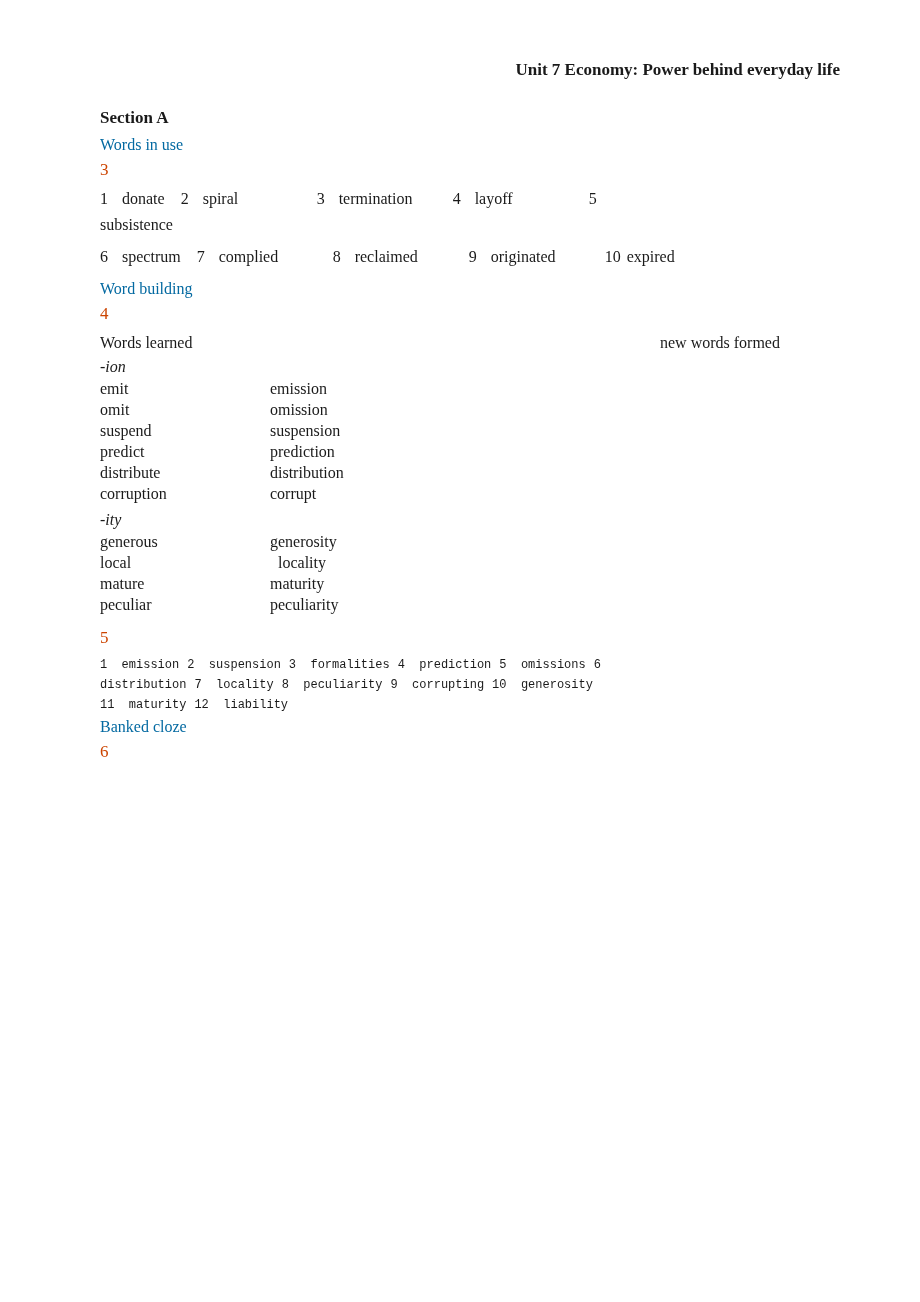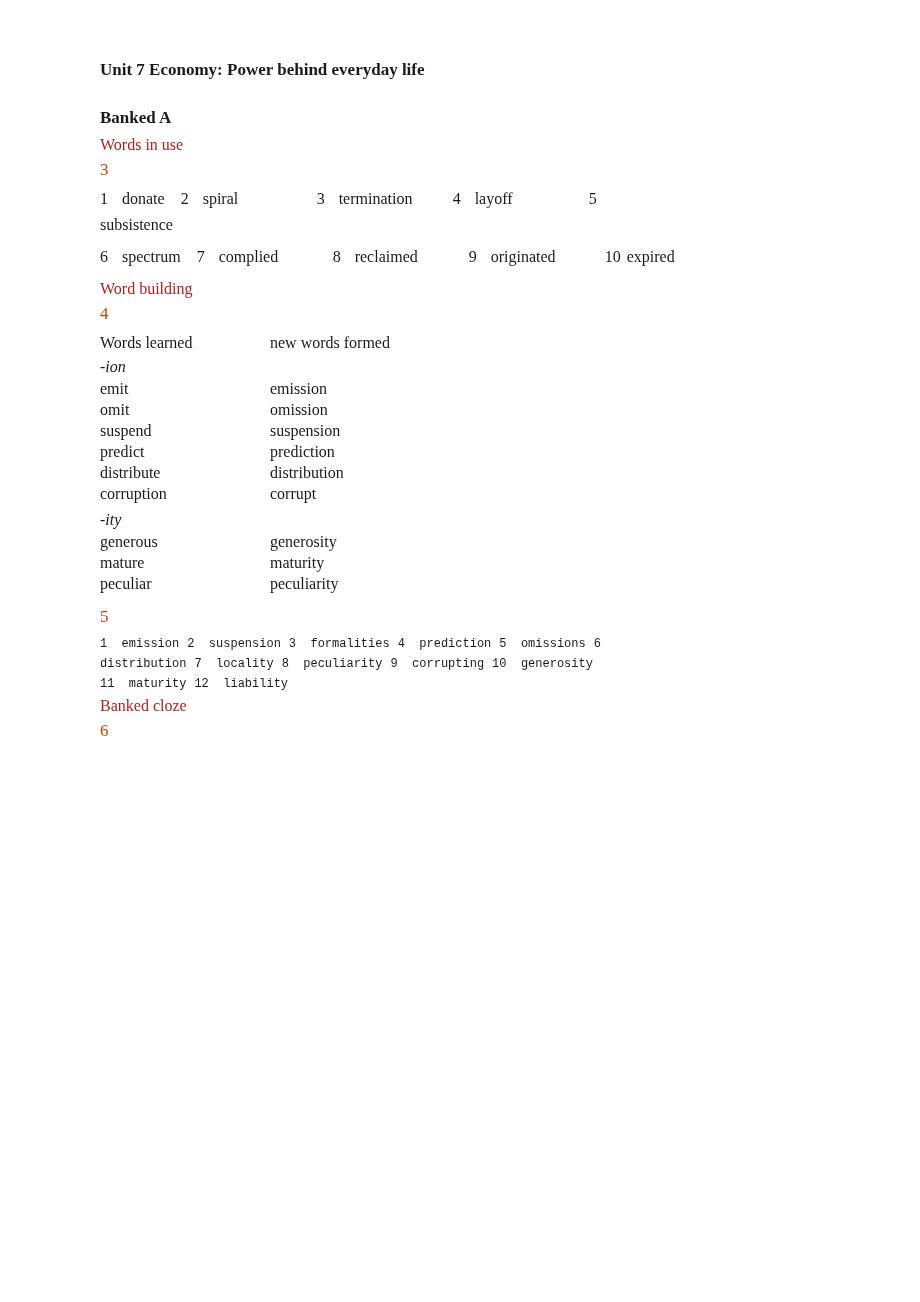--- a/index.html
+++ b/index.html
@@ -12,34 +12,34 @@
       background: #ffffff;
       font-family: Georgia, 'Times New Roman', serif;
       font-size: 16px;
       color: #1a1a1a;
       width: 920px;
       min-height: 1302px;
       padding: 60px 80px 60px 100px;
     }
 
     .page-title {
-      text-align: left;
+      text-align: right;
       font-weight: bold;
       font-size: 17px;
       margin-bottom: 28px;
     }
 
     .section-heading {
       font-weight: bold;
       font-size: 17px;
       margin-bottom: 14px;
     }
 
     .subsection-label {
-      color: #b91c1c;
+      color: #0369a1;
       font-size: 16px;
       margin-bottom: 6px;
     }
 
     .number-label {
       color: #cc4400;
       font-size: 17px;
       margin-bottom: 10px;
     }
 
@@ -77,20 +77,21 @@
     }
 
     .word-building-table {
       margin-top: 6px;
       margin-bottom: 14px;
     }
 
     .wb-header {
       display: flex;
       margin-bottom: 6px;
+      justify-content: space-between;
     }
 
     .wb-col1 {
       min-width: 170px;
       font-size: 16px;
     }
 
     .wb-col2 {
       min-width: 180px;
       font-size: 16px;
@@ -133,21 +134,21 @@
       margin-right: 8px;
       white-space: nowrap;
       font-family: Liberation Mono, monospace;
     }
   </style>
 </head>
 <body>
 
 <div class="page-title">Unit 7 Economy: Power behind everyday life</div>
 
-<div class="section-heading section-gap-sm">Banked A</div>
+<div class="section-heading section-gap-sm">Section A</div>
 
 <div class="subsection-label">Words in use</div>
 <div class="number-label">3</div>
 
 <div class="words-row">
   <span class="word-item"><span class="word-number">1</span> donate</span>
   <span class="word-item"><span class="word-number">2</span> spiral</span>
   <span class="word-item col-word-lg"><span class="word-number">3</span> termination</span>
   <span class="word-item col-word-lg"><span class="word-number">4</span> layoff</span>
   <span class="word-item"><span class="word-number">5</span></span>
@@ -197,20 +198,24 @@
   <div class="wb-row section-gap-sm">
     <span class="wb-col1">corruption</span>
     <span class="wb-col2">corrupt</span>
   </div>
 
   <div class="wb-subheader">-ity</div>
 
   <div class="wb-row">
     <span class="wb-col1">generous</span>
     <span class="wb-col2">generosity</span>
+  </div>
+  <div class="wb-row">
+    <span class="wb-col1">local</span>
+    <span class="wb-col2" style="padding-left:8px;">locality</span>
   </div>
   <div class="wb-row">
     <span class="wb-col1">mature</span>
     <span class="wb-col2">maturity</span>
   </div>
   <div class="wb-row">
     <span class="wb-col1">peculiar</span>
     <span class="wb-col2">peculiarity</span>
   </div>
 </div>

